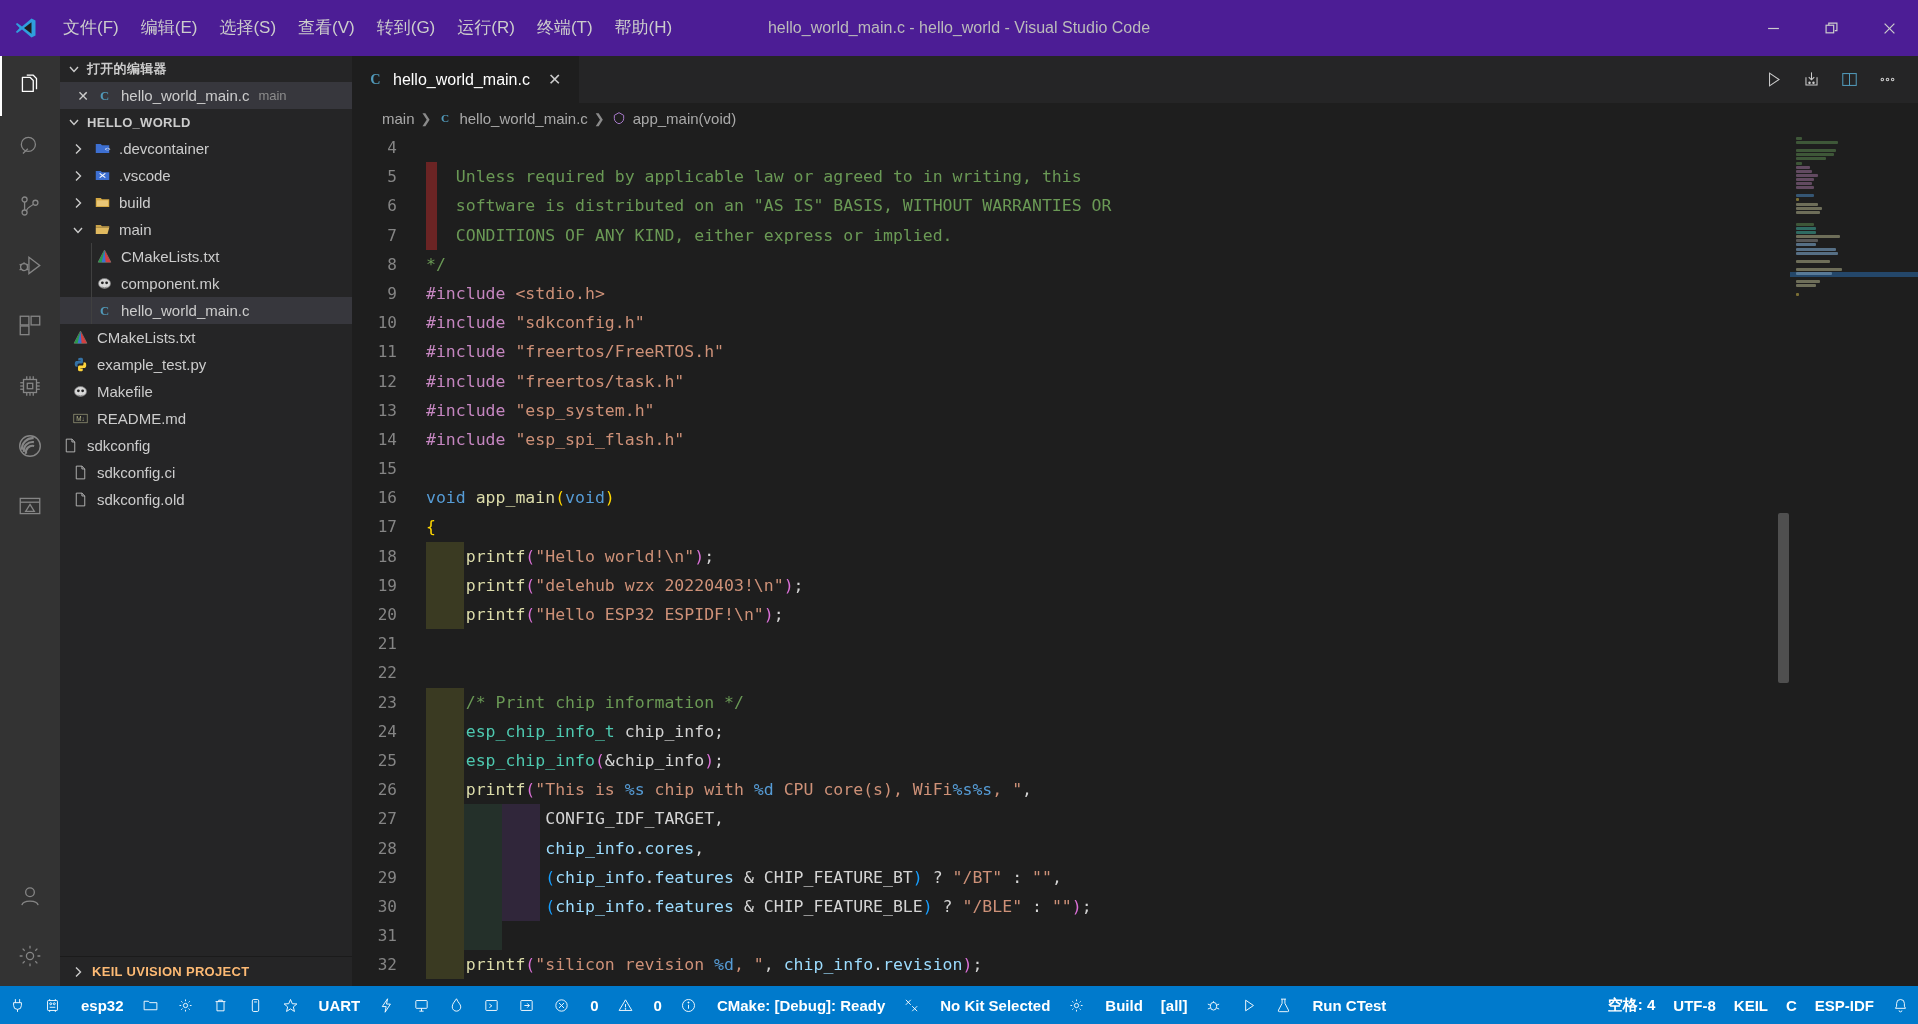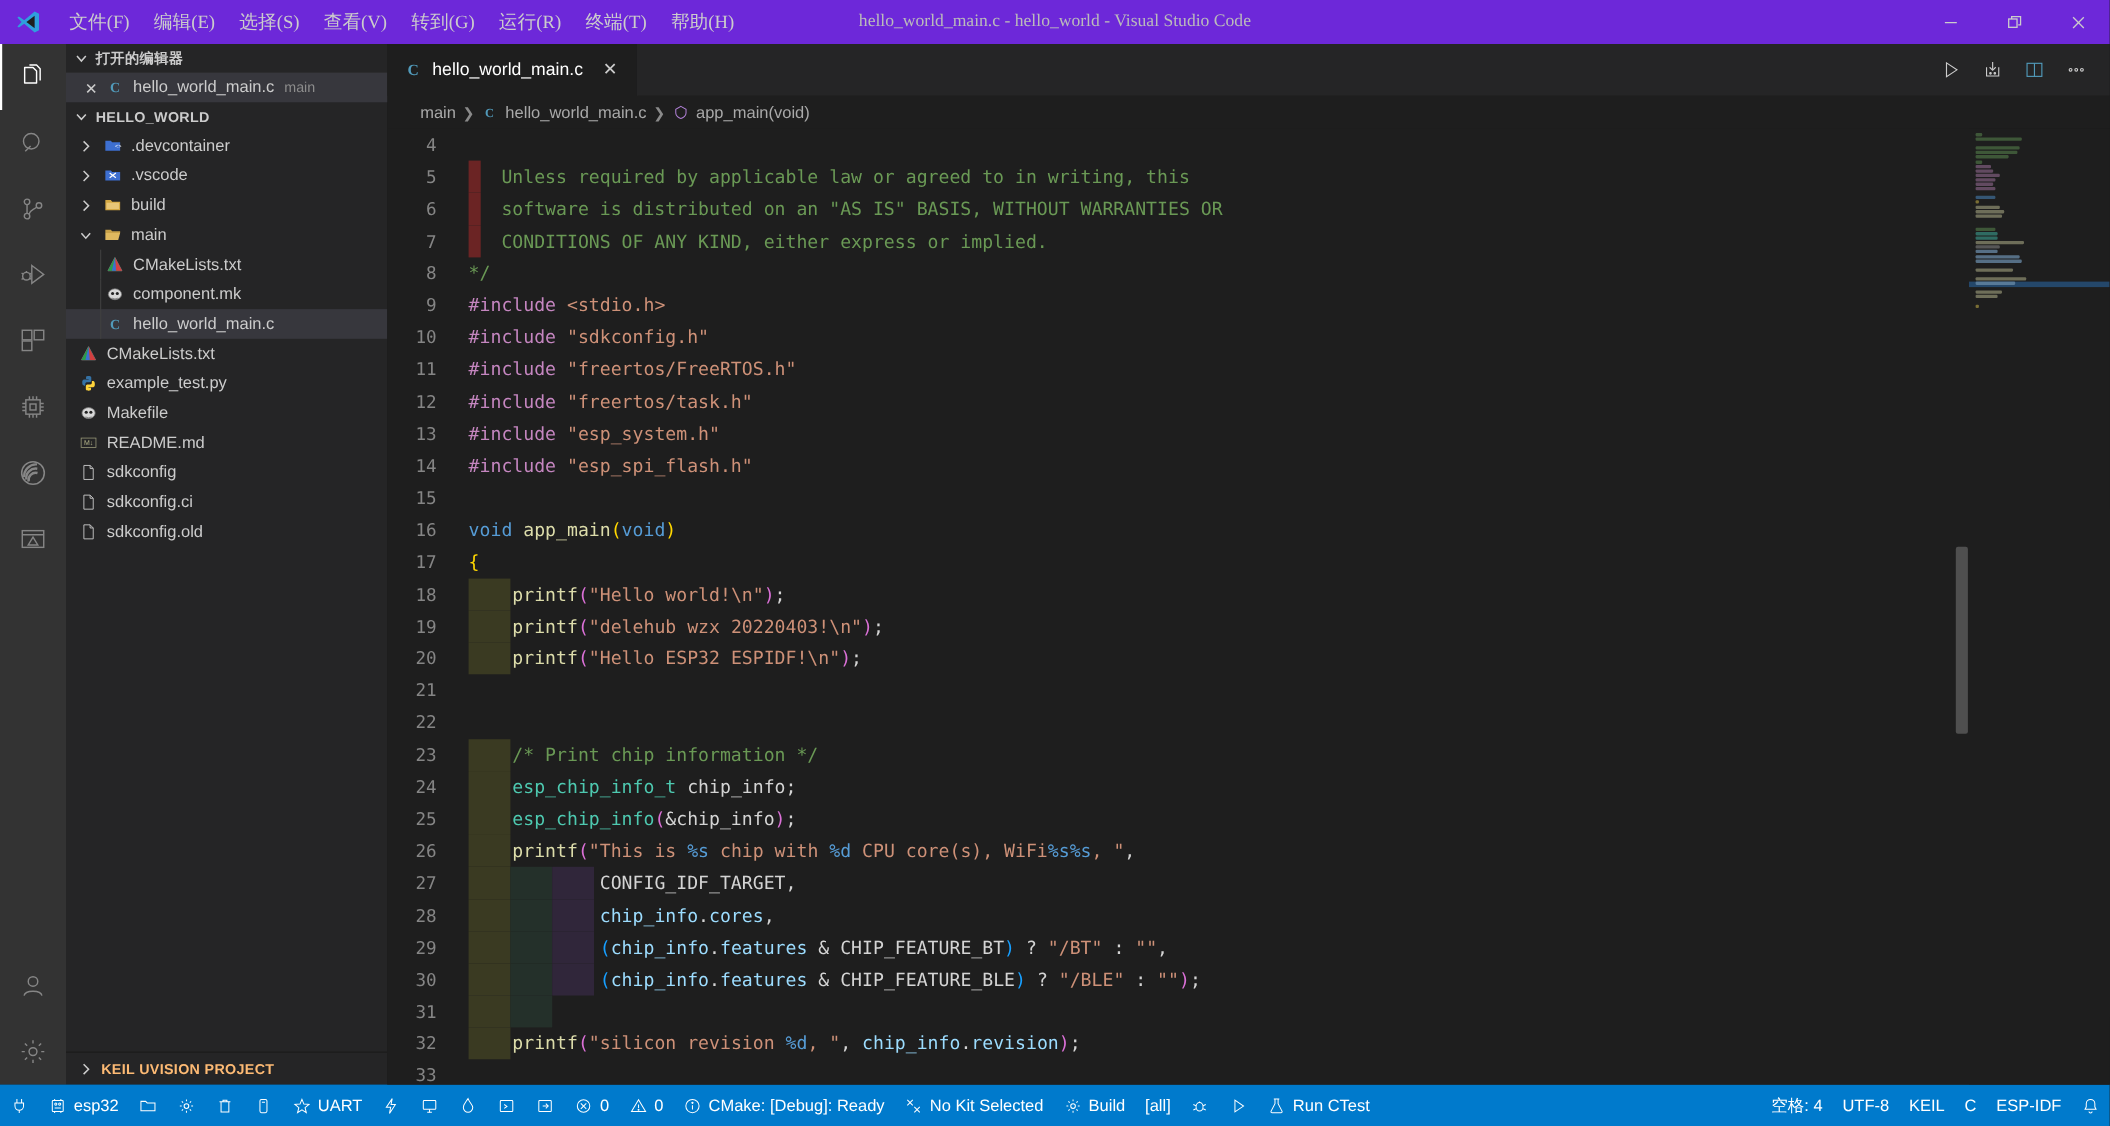--- a/index.html
+++ b/index.html
@@ -6,22 +6,22 @@
   html,body {
     width:1918px; height:1024px; overflow:hidden;
     background:#1e1e1e;
     font-family:"Liberation Sans", sans-serif;
     -webkit-font-smoothing:antialiased;
   }
   .app { width:1918px; height:1024px; display:flex; flex-direction:column; background:#1e1e1e; }
 
   
   .titlebar {
-    height:40px; background:#6d28d9; display:flex; align-items:center;
-    flex:none; position:relative; color:#cccccc;font-family:Liberation Serif, serif;
+    height:56px; background:#4c1d95; display:flex; align-items:center;
+    flex:none; position:relative; color:#cccccc;
   }
   .tb-logo { width:52px; display:flex; align-items:center; justify-content:center; }
   .tb-logo svg { width:24px; height:24px; }
   .menu { display:flex; align-items:center; gap:0px; }
   .menu-item {
     font-size:17px; color:#cccccc; padding:4px 11px; line-height:22px;
     white-space:nowrap; cursor:default;
   }
   .tb-title {
     position:absolute; left:0; right:0; text-align:center;
@@ -148,21 +148,21 @@
   
   .vscroll { position:absolute; right:0; top:0; width:14px; height:100%; }
   .vscroll-thumb { position:absolute; right:1px; width:11px; background:#4f4f4f; border-radius:2px; }
 
   
   .statusbar {
     height:38px; background:#007acc; flex:none; display:flex; align-items:center;
     color:#ffffff; font-size:15px; white-space:nowrap;
   }
   .st-item {
-    height:38px; display:flex; align-items:center; gap:6px; padding:0 9px;
+    height:38px; display:flex; align-items:center; gap:20px; padding:0 9px;font-weight:bold;
   }
   .st-item svg { width:17px; height:17px; fill:none; stroke:#ffffff; stroke-width:1.3; }
   .st-right { margin-left:auto; display:flex; align-items:center; }
 </style>
 </head>
 <body>
 
 <div class="app">
 
   <div class="titlebar">
@@ -439,21 +439,21 @@
           </div>
           <div class="tree-row" style="padding-left: 10px;">
             <span class="ficon">
               <svg viewBox="0 0 24 24">
                 <rect x="2.5" y="6" width="19" height="12" fill="none" stroke="#9a9a7a"></rect>
                 <text x="12" y="15.5" font-size="9" font-family="Liberation Sans, sans-serif" fill="#b5b58a" text-anchor="middle">M↓</text>
               </svg>
             </span>
             <span>README.md</span>
           </div>
-          <div class="tree-row" style="padding-left: 10px;">
+          <div class="tree-row" style="">
             <span class="ficon">
               <svg viewBox="0 0 24 24">
                 <path d="M6 3 h8 l4 4 v14 h-12 z" fill="none" stroke="#c5c5c5" stroke-width="1.2"></path>
                 <path d="M14 3 v4 h4" fill="none" stroke="#c5c5c5" stroke-width="1.2"></path>
               </svg>
             </span>
             <span>sdkconfig</span>
           </div>
           <div class="tree-row" style="padding-left: 10px;">
             <span class="ficon">

